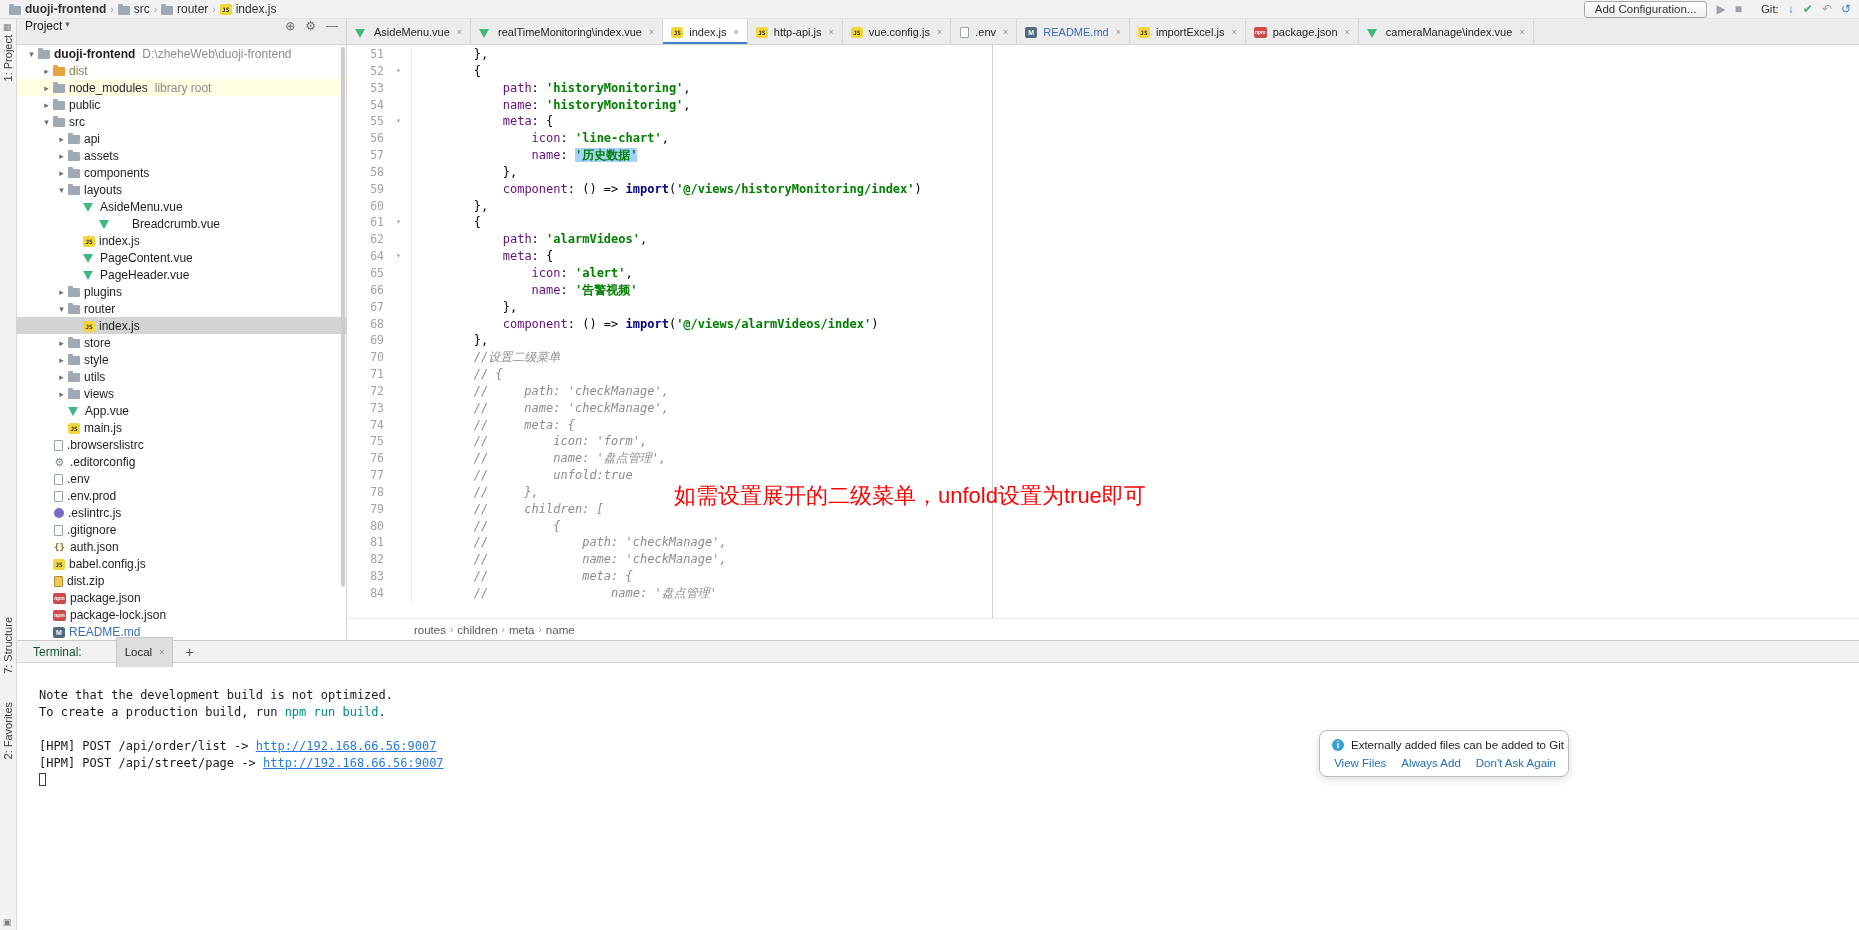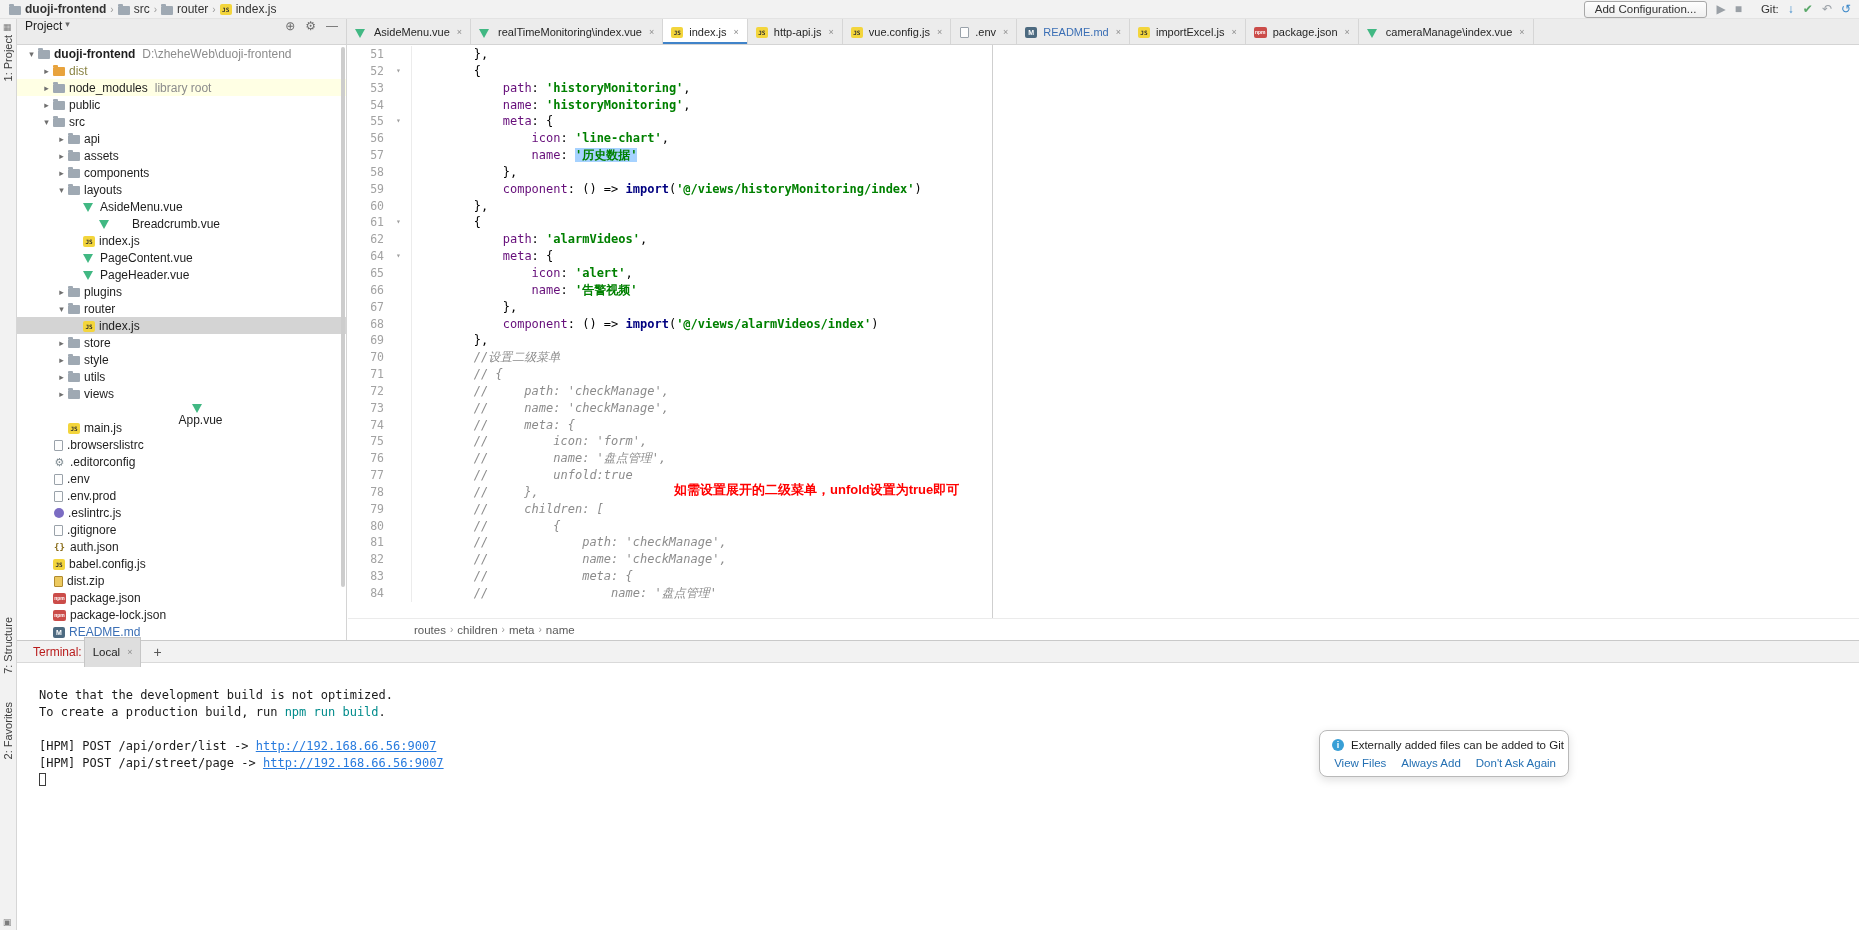--- a/index.html
+++ b/index.html
@@ -73,29 +73,29 @@
   .ln{width:38px;flex:none;text-align:right;color:#a2a2a2;font-size:11.5px;padding-right:2px}
   .fold{width:26px;flex:none;color:#9f9f9f;font-size:8px;text-align:center;border-right:1px solid #ececec}
   .ct{flex:1;white-space:pre;padding-left:4px}
   .c-p{color:#000}
   .c-k{color:#660e7a}
   .c-s{color:#008000;font-weight:bold}
   .c-hl{background:#a6d2ff}
   .c-kw{color:#000080;font-weight:bold}
   .c-c{color:#8c8c8c;font-style:italic}
   #guide{position:absolute;left:644px;top:0;width:1px;height:574px;background:#cfcfcf}
-  #annotation{position:absolute;left:326px;top:436px;color:#ff0000;font-size:13px;white-space:nowrap;font-weight:700}
+  #annotation{position:absolute;left:326px;top:436px;color:#ff0000;font-size:22px;white-space:nowrap;font-weight:400}
   #ebc{position:absolute;left:0;bottom:0;right:0;height:22px;background:#fff;border-top:1px solid #ebebeb;display:flex;align-items:center;padding-left:62px;font-size:11.5px;color:#5a5a5a}
   .ebc-item{padding:0 4px}
   .ebc-sep{color:#9a9a9a;font-size:10px}
 
   
   #terminal{position:absolute;left:17px;top:640px;right:0;bottom:0;background:#fff;border-top:1px solid #c9c9c9}
   #term-header{height:22px;background:#f2f2f2;border-bottom:1px solid #d9d9d9;display:flex;align-items:center;padding-left:16px;font-size:12px}
-  #term-label{color:#b91c1c;margin-right:2px}
+  #term-label{color:#14532d;margin-right:34px}
   .term-tab{display:flex;align-items:center;background:#dedede;border:1px solid #c6c6c6;border-bottom:none;padding:2px 8px;font-size:11.5px;color:#1e1e1e;gap:7px;height:30px}
   .term-tab .tab-close{margin-left:0}
   .term-plus{margin-left:12px;color:#555;font-size:14px}
   #term-lines{padding:24px 0 0 22px;font-family:"DejaVu Sans Mono","Liberation Mono",monospace;font-size:12px;color:#1a1a1a}
   .tline{height:17px;line-height:17px;white-space:pre}
   .t-cyan{color:#008b8b}
   .t-link{color:#287bde;text-decoration:underline}
   .cursor{display:inline-block;width:7px;height:13px;border:1px solid #3c3c3c;vertical-align:-2px}
 
   
@@ -317,21 +317,21 @@
         <div class="trow" style="padding-left: 38px;">
           <span class="chev">▸</span>
           <span class="ic ic-folder"></span>
           <span class="tlabel">utils</span>
         </div>
         <div class="trow" style="padding-left: 38px;">
           <span class="chev">▸</span>
           <span class="ic ic-folder"></span>
           <span class="tlabel">views</span>
         </div>
-        <div class="trow" style="padding-left: 38px; flex-direction: column;">
+        <div class="trow" style="padding-left: 38px;">
           <span class="chev"></span>
           <span class="ic ic-vue"></span>
           <span class="tlabel">App.vue</span>
         </div>
         <div class="trow" style="padding-left: 38px;">
           <span class="chev"></span>
           <span class="ic ic-js">JS</span>
           <span class="tlabel">main.js</span>
         </div>
         <div class="trow" style="padding-left: 23px;">

